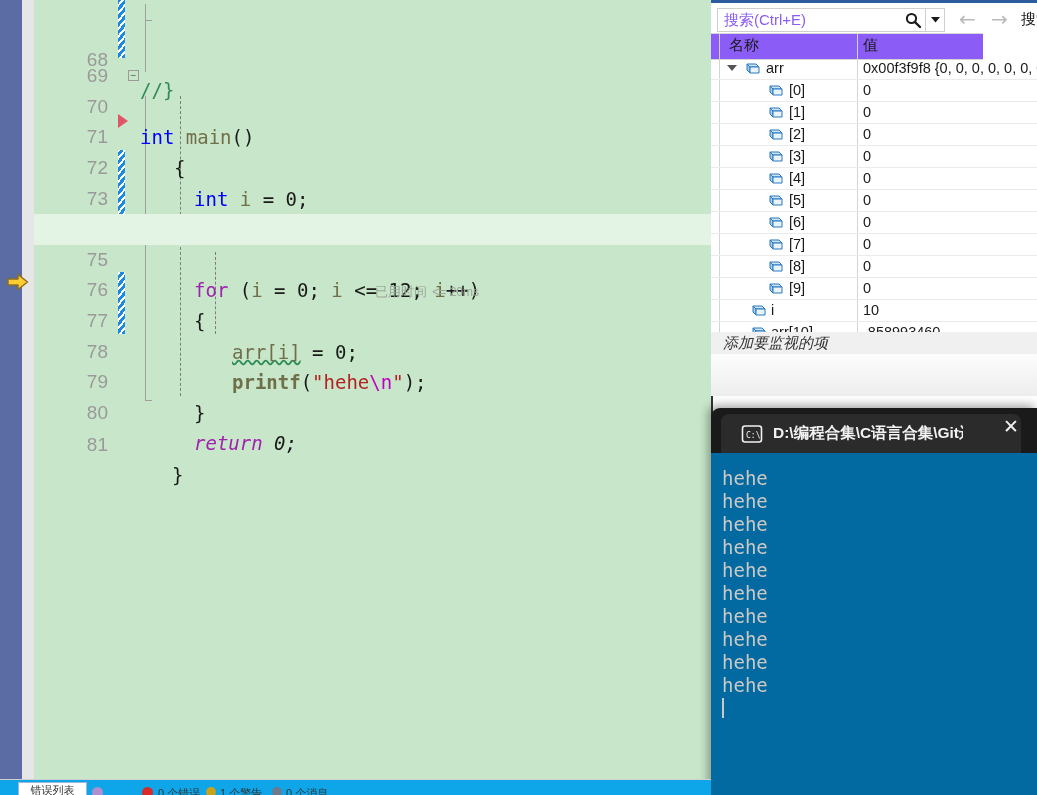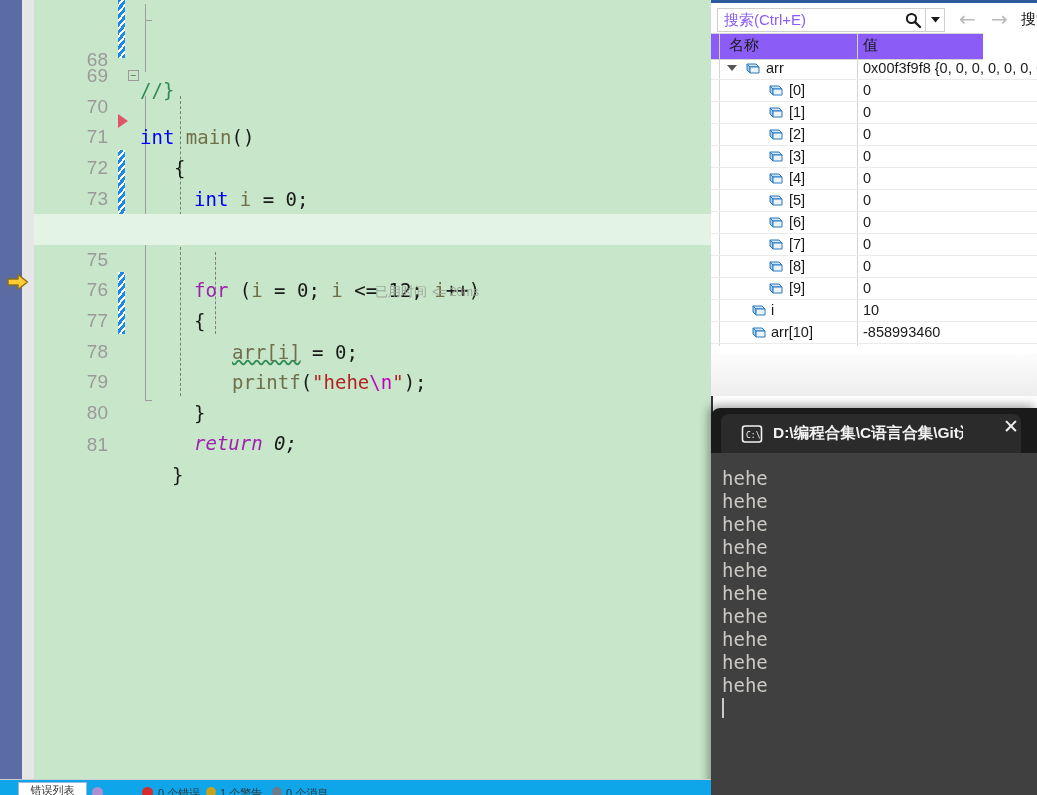--- a/index.html
+++ b/index.html
@@ -90,21 +90,21 @@
 
   
   .t-kw     { color: #0000ff; }
   .t-kwctl  { color: #a020b0; }
   .t-ident  { color: #6f6f4a; }
   .t-plain  { color: #1a1a1a; }
   .t-num    { color: #1a1a1a; }
   .t-str    { color: #b22222; }
   .t-esc    { color: #c000c0; }
   .t-cmt    { color: #2e8b57; }
-  .t-fn     { color: #6f6f4a; }
+  .t-fn     { color: #6f6f4a; font-weight: bold; }
   .squiggle {
     text-decoration: underline wavy #2e8b57;
     text-decoration-skip-ink: none;
   }
   .elapsed {
     position: absolute; top: 0;
     font-family: "Liberation Sans", sans-serif;
     color: #9aa69a;
     white-space: pre;
   }
@@ -229,21 +229,21 @@
     white-space: nowrap; overflow: hidden;
     font-family: "Liberation Sans", sans-serif;
     max-width: 190px;
   }
   .console-close {
     position: absolute; right: 18px; top: 9px;
     color: #f2f2f2; font-size: 19px; line-height: 20px;
   }
   .console-body {
     position: absolute; left: 0; top: 45px; width: 326px; bottom: 0;
-    background: #404040;
+    background: #0369a1;
     padding-left: 11px; padding-top: 14px;
     box-sizing: border-box;
   }
   .console-line {
     color: #ccc9c4; font-size: 19px; line-height: 23px;
     font-family: "DejaVu Sans Mono", monospace;
     white-space: pre;
   }
   .console-caret {
     width: 2px; height: 20px; background: #ccc9c4; margin-top: 1px;
@@ -549,20 +549,23 @@
               <path d="M4 3 L13 3 L16 6 L7 6 Z" fill="#cfe4f7" stroke="#2878bd" stroke-width="1"></path>
               <path d="M4 3 L7 6 L7 12 L4 9 Z" fill="#a9cdeb" stroke="#2878bd" stroke-width="1"></path>
               <path d="M7 6 L16 6 L16 12 L7 12 Z" fill="#e8f3fc" stroke="#2878bd" stroke-width="1"></path>
             </svg>
         </span>
         <span class="nm" style="left:60px;">arr[10]</span>
         <span class="vl">-858993460</span>
       </div>
     </div>
 
+    <div class="watch-add">
+      <span>添加要监视的项</span>
+    </div>
     <div class="watch-footer"></div>
   </div>
 
   <div class="console">
     <div class="console-titlebar">
       <div class="console-tab">
         <span class="cmd-icon">
           <svg width="22" height="20" viewBox="0 0 22 20">
             <rect x="1.5" y="2" width="19" height="16" rx="2.5" fill="none" stroke="#f2f2f2" stroke-width="1.6"></rect>
             <text x="5" y="13.5" font-size="8" fill="#f2f2f2" font-family="DejaVu Sans Mono, monospace">C:\</text>

